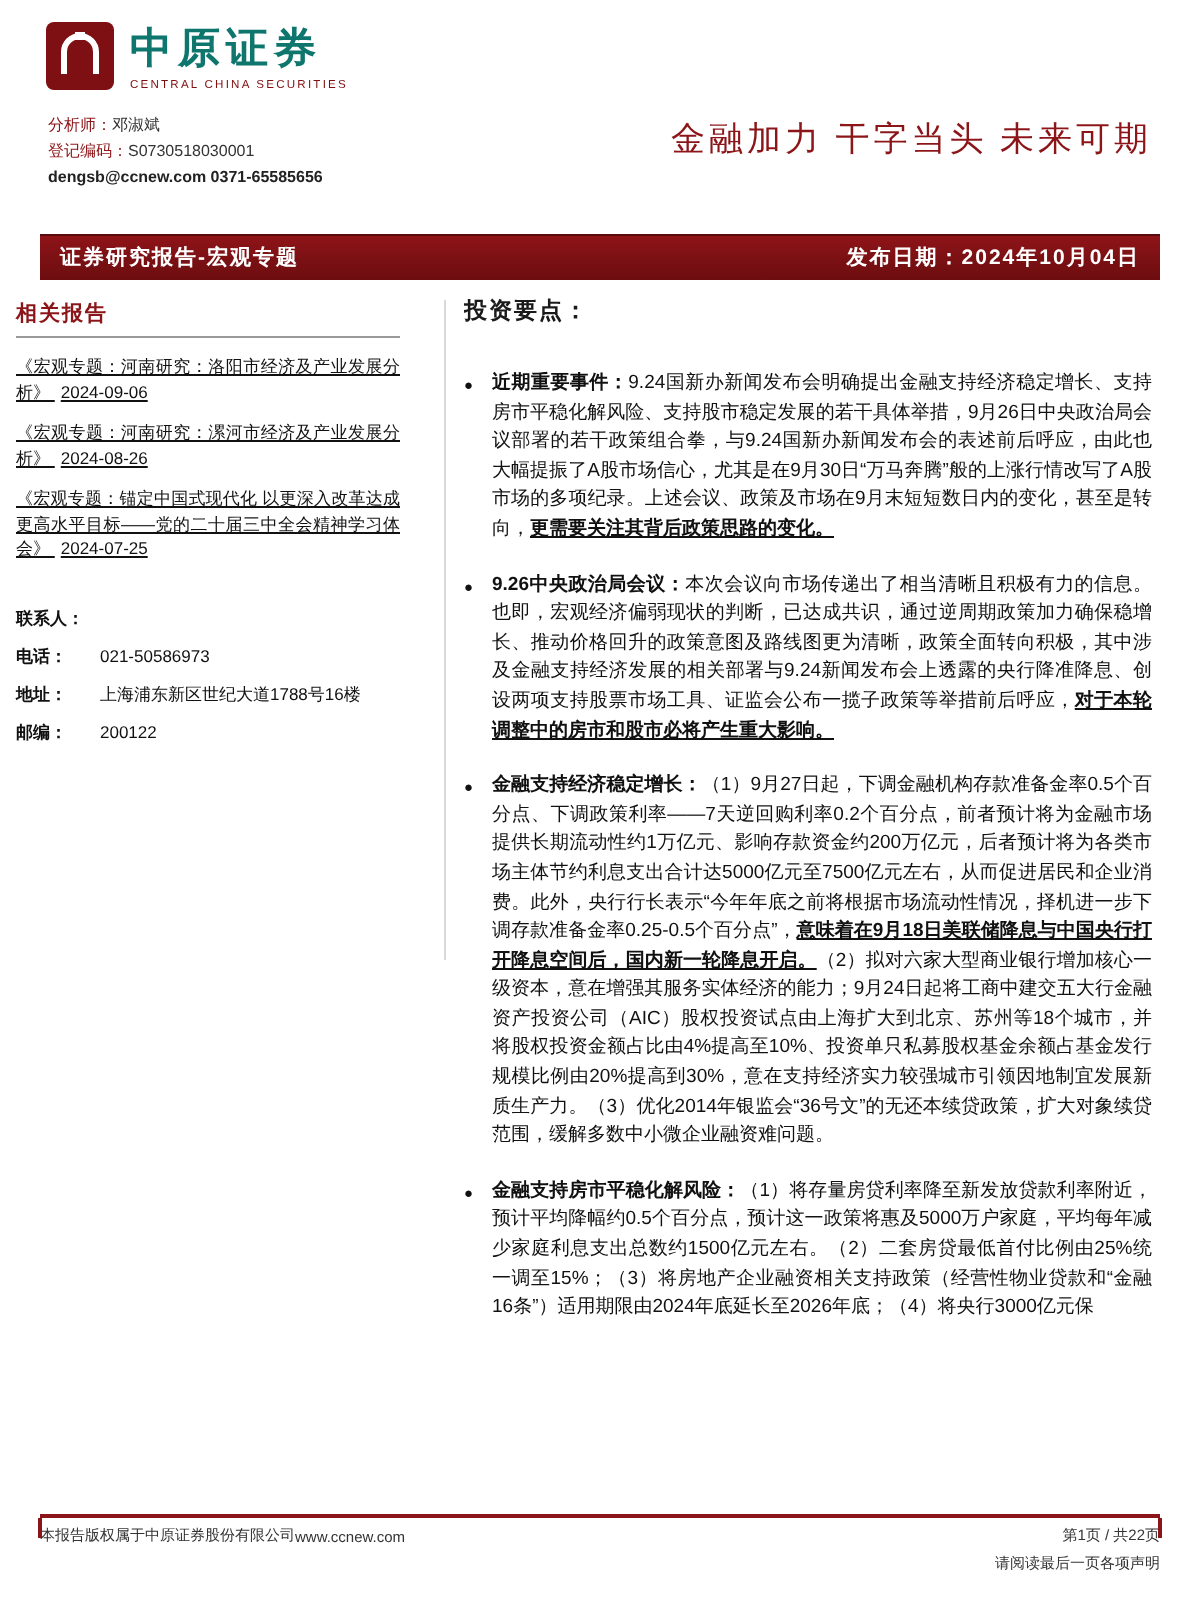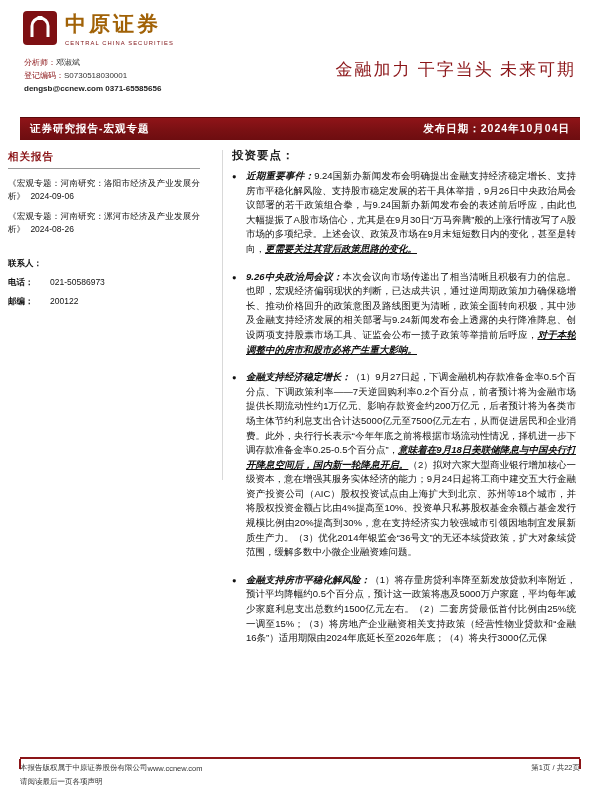--- a/index.html
+++ b/index.html
@@ -3,71 +3,71 @@
 <meta charset="utf-8">
 <style>
   * { margin:0; padding:0; box-sizing:border-box; }
   html,body { background:#ffffff; }
   body { font-family:"Liberation Sans", sans-serif; }
   .page { position:relative; width:600px; height:800px; background:#fff; overflow:hidden; margin:0 auto; }
 
   
   .logo { position:absolute; top:10px; left:22px; display:flex; align-items:center; gap:7px; }
   .logo-icon { width:36px; height:36px; display:block; }
-  .brand-cn { font-size:21px; font-weight:bold; color:#a16207; letter-spacing:3px; font-family:"Liberation Serif", serif; }
+  .brand-cn { font-size:21px; font-weight:bold; color:#0f766e; letter-spacing:3px; font-family:"Liberation Serif", serif; }
   .brand-en { font-size:5.8px; color:#7e1013; letter-spacing:1.1px; margin-top:2px; }
 
   .analyst { position:absolute; top:56px; left:24px; font-size:8px; line-height:13px; }
   .a-label { color:#8b1518; }
   .a-value { color:#333; }
   .a-strong { color:#222; font-weight:bold; }
 
   .report-title { position:absolute; top:58px; right:24px; font-size:17px; font-weight:normal;
     color:#8b1518; letter-spacing:2px; font-family:"Liberation Serif", serif; }
 
   
   .banner { position:absolute; top:117px; left:20px; right:20px; height:23px;
     background:linear-gradient(180deg,#8f1418 0%, #7a1013 55%, #6d0d10 100%);
     border-top:1px solid #5a0a0c; color:#fff; display:flex; justify-content:space-between;
     align-items:center; padding:0 10px; font-size:10.5px; font-weight:bold; letter-spacing:1px; }
 
   
   .sidebar { position:absolute; top:150px; left:8px; width:192px; }
   .related-title { font-size:10.5px; font-weight:bold; color:#8b1518; padding-bottom:4px;
     border-bottom:1px solid #999; margin-bottom:8px; letter-spacing:1px; }
-  .report-entry { font-size:8.5px; line-height:12.5px; color:#111; margin-bottom:8px; text-align:justify; }
+  .report-entry { font-size:8.5px; line-height:12.5px; color:#111; margin-bottom:8px; text-align:justify;text-decoration:underline; }
   .report-entry .rd { margin-left:3px; color:#111; }
   .contact { margin-top:22px; font-size:8.5px; color:#111; }
   .c-row { display:flex; line-height:13px; margin-bottom:6px; }
   .c-label { font-weight:bold; min-width:42px; flex:0 0 auto; }
   .c-value { flex:1; }
 
   .v-divider { position:absolute; top:150px; left:222px; width:1px; height:330px; background:#d9d9d9; }
 
   
   .main { position:absolute; top:148px; left:232px; right:24px; height:606px; overflow:hidden; }
-  .section-title { font-size:11.5px; font-weight:bold; color:#1a1a1a; margin-bottom:6px; letter-spacing:1px; }
+  .section-title { font-size:11.5px; font-weight:bold; color:#1a1a1a; margin-bottom:22px; letter-spacing:1px; }
   .bullets { list-style:none; }
   .bullet { position:relative; padding-left:14px; margin-bottom:13px; font-size:9.5px;
     line-height:14.6px; color:#111; text-align:justify; }
   .bullet::before { content:"●"; position:absolute; left:0; top:1px; font-size:7.5px; color:#111; }
-  .seg-bold { font-weight:bold;font-style:italic; }
+  .seg-bold { font-weight:bold; }
   .seg-underline { text-decoration:underline; }
 
   
   .footer { position:absolute; left:20px; right:20px; top:757px; border-top:2px solid #8b1518;
     padding-top:4px; font-size:7.5px; color:#333; }
   .footer::before, .footer::after { content:""; position:absolute; top:0; width:2px; height:10px; background:#8b1518; }
   .footer::before { left:-1px; }
   .footer::after  { right:-1px; }
   .f-row1 { display:flex; align-items:flex-end; }
   .f-copy { flex:0 0 auto; }
   .f-site { flex:1; }
   .f-page { flex:0 0 auto; text-align:right; }
-  .f-row2 { margin-top:4px; }
+  .f-row2 { margin-top:4px;text-align:right; }
 </style>
 </head>
 <body>
 
 <div class="page">
 
   <div class="logo">
     <svg class="logo-icon" viewBox="0 0 36 36">
       <rect x="1" y="1" width="34" height="34" rx="4" fill="#7e1013"></rect>
       <path d="M10 27 V16 a8 8 0 0 1 16 0 V27" fill="none" stroke="#ffffff" stroke-width="3"></path>
@@ -100,28 +100,36 @@
     <div class="related-title">相关报告</div>
 
     <div class="report-entry">
       <span class="rt">《宏观专题：河南研究：洛阳市经济及产业发展分析》</span>
       <span class="rd">2024-09-06</span>
     </div>
     <div class="report-entry">
       <span class="rt">《宏观专题：河南研究：漯河市经济及产业发展分析》</span>
       <span class="rd">2024-08-26</span>
     </div>
+    <div class="report-entry">
+      <span class="rt">《宏观专题：锚定中国式现代化 以更深入改革达成更高水平目标——党的二十届三中全会精神学习体会》</span>
+      <span class="rd">2024-07-25</span>
+    </div>
 
     <div class="contact">
       <div class="c-row">
         <span class="c-label">联系人：</span>
       </div>
       <div class="c-row">
         <span class="c-label">电话：</span>
         <span class="c-value">021-50586973</span>
+      </div>
+      <div class="c-row">
+        <span class="c-label">地址：</span>
+        <span class="c-value">上海浦东新区世纪大道1788号16楼</span>
       </div>
       <div class="c-row">
         <span class="c-label">邮编：</span>
         <span class="c-value">200122</span>
       </div>
     </div>
   </aside>
 
   <div class="v-divider"></div>
 

